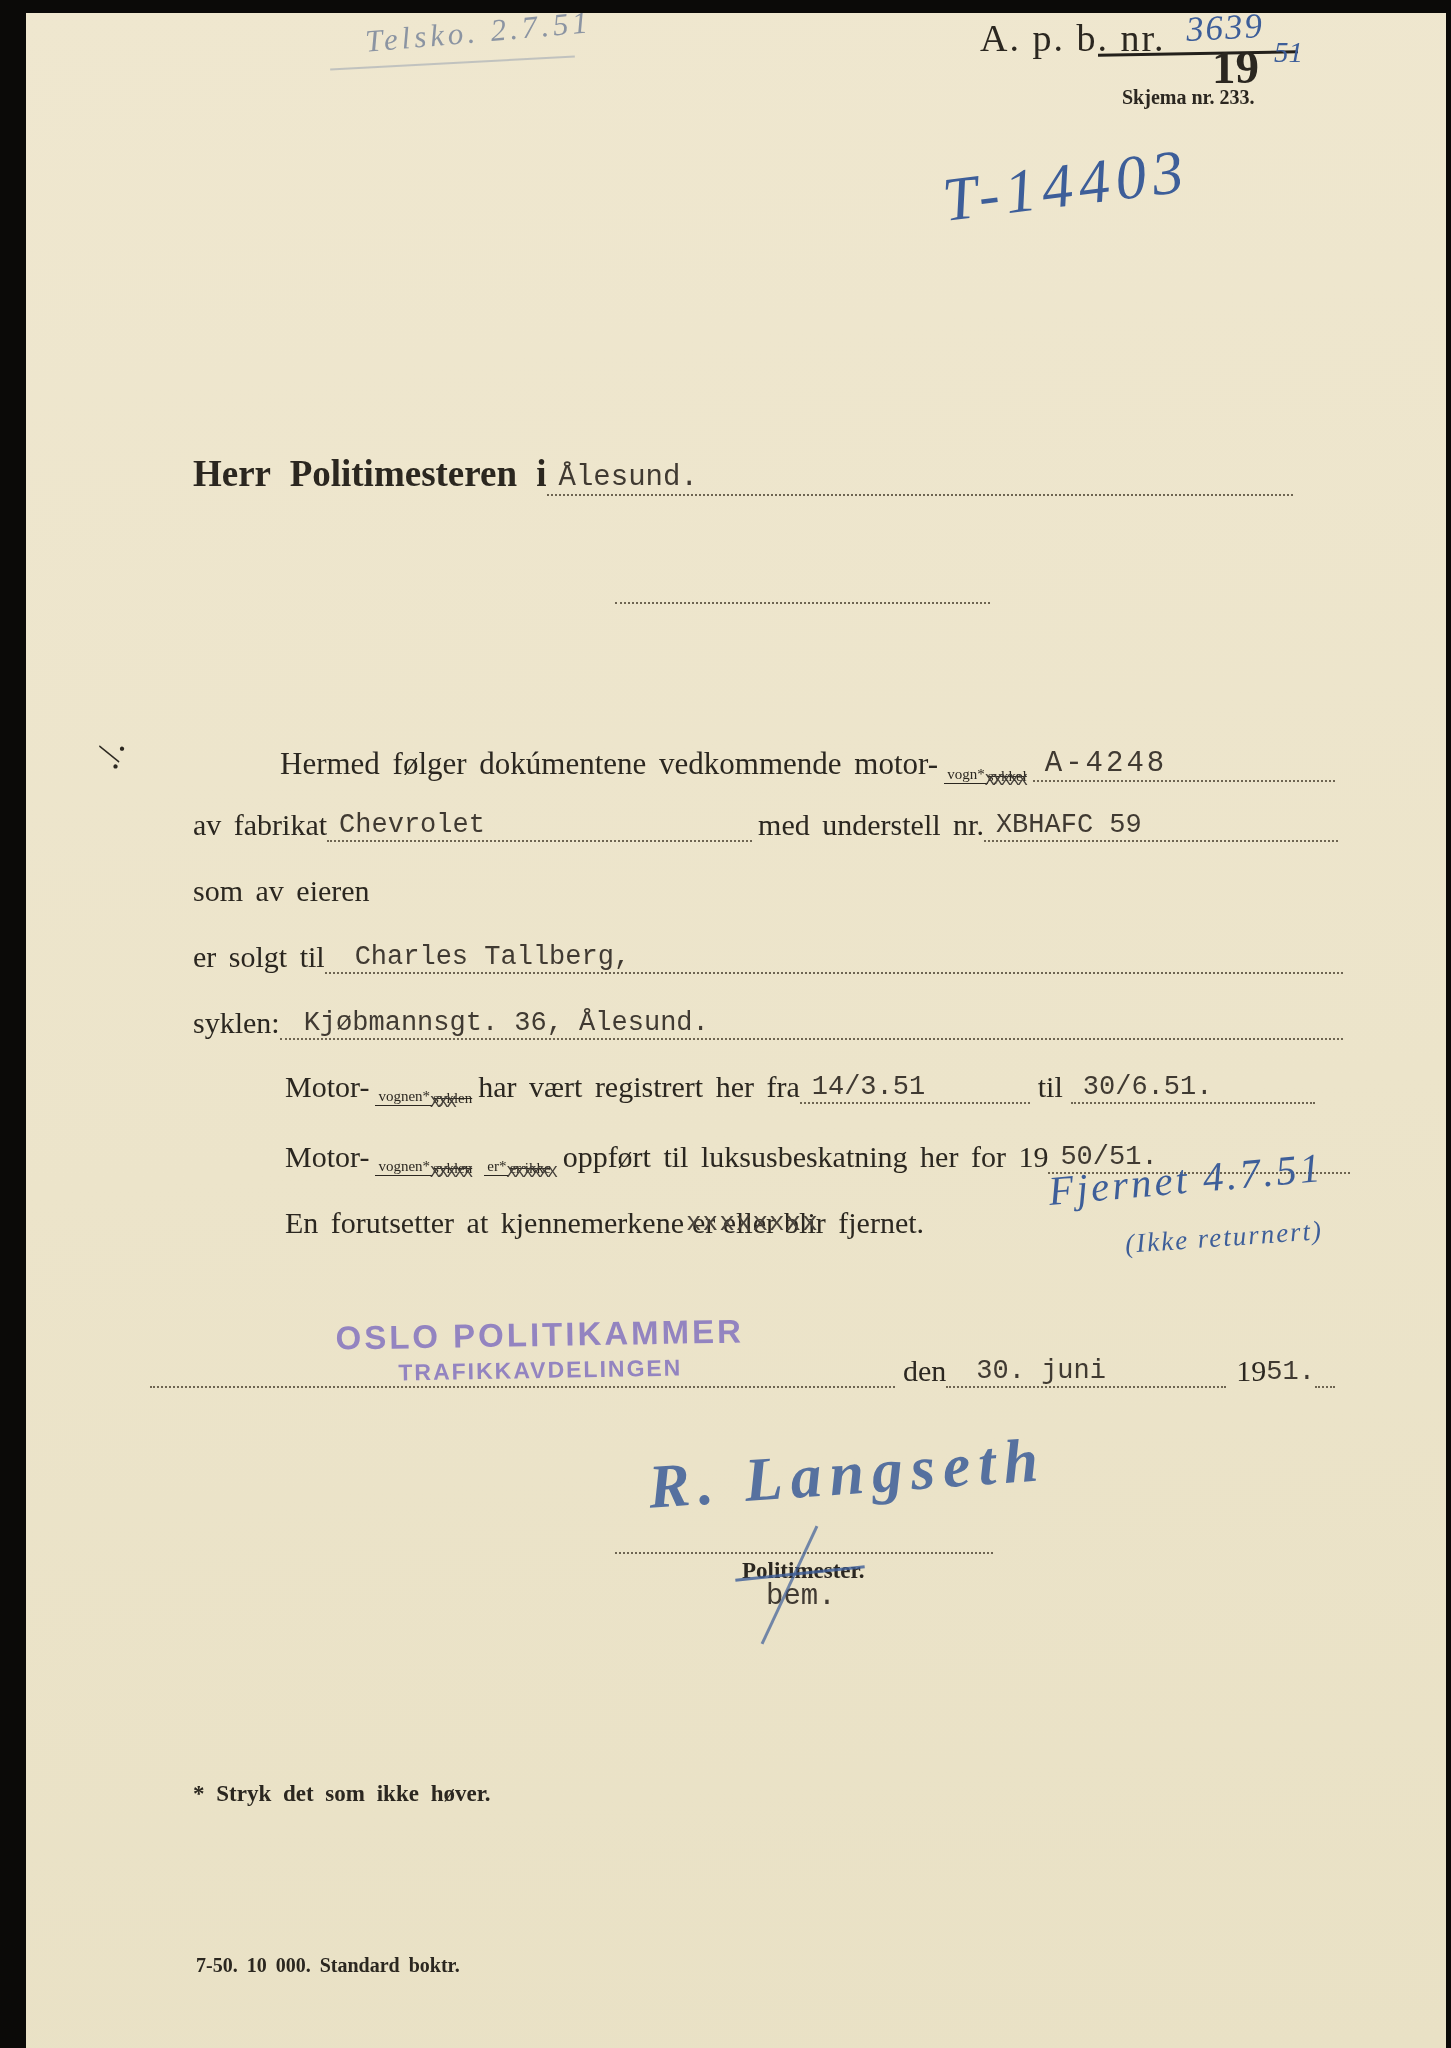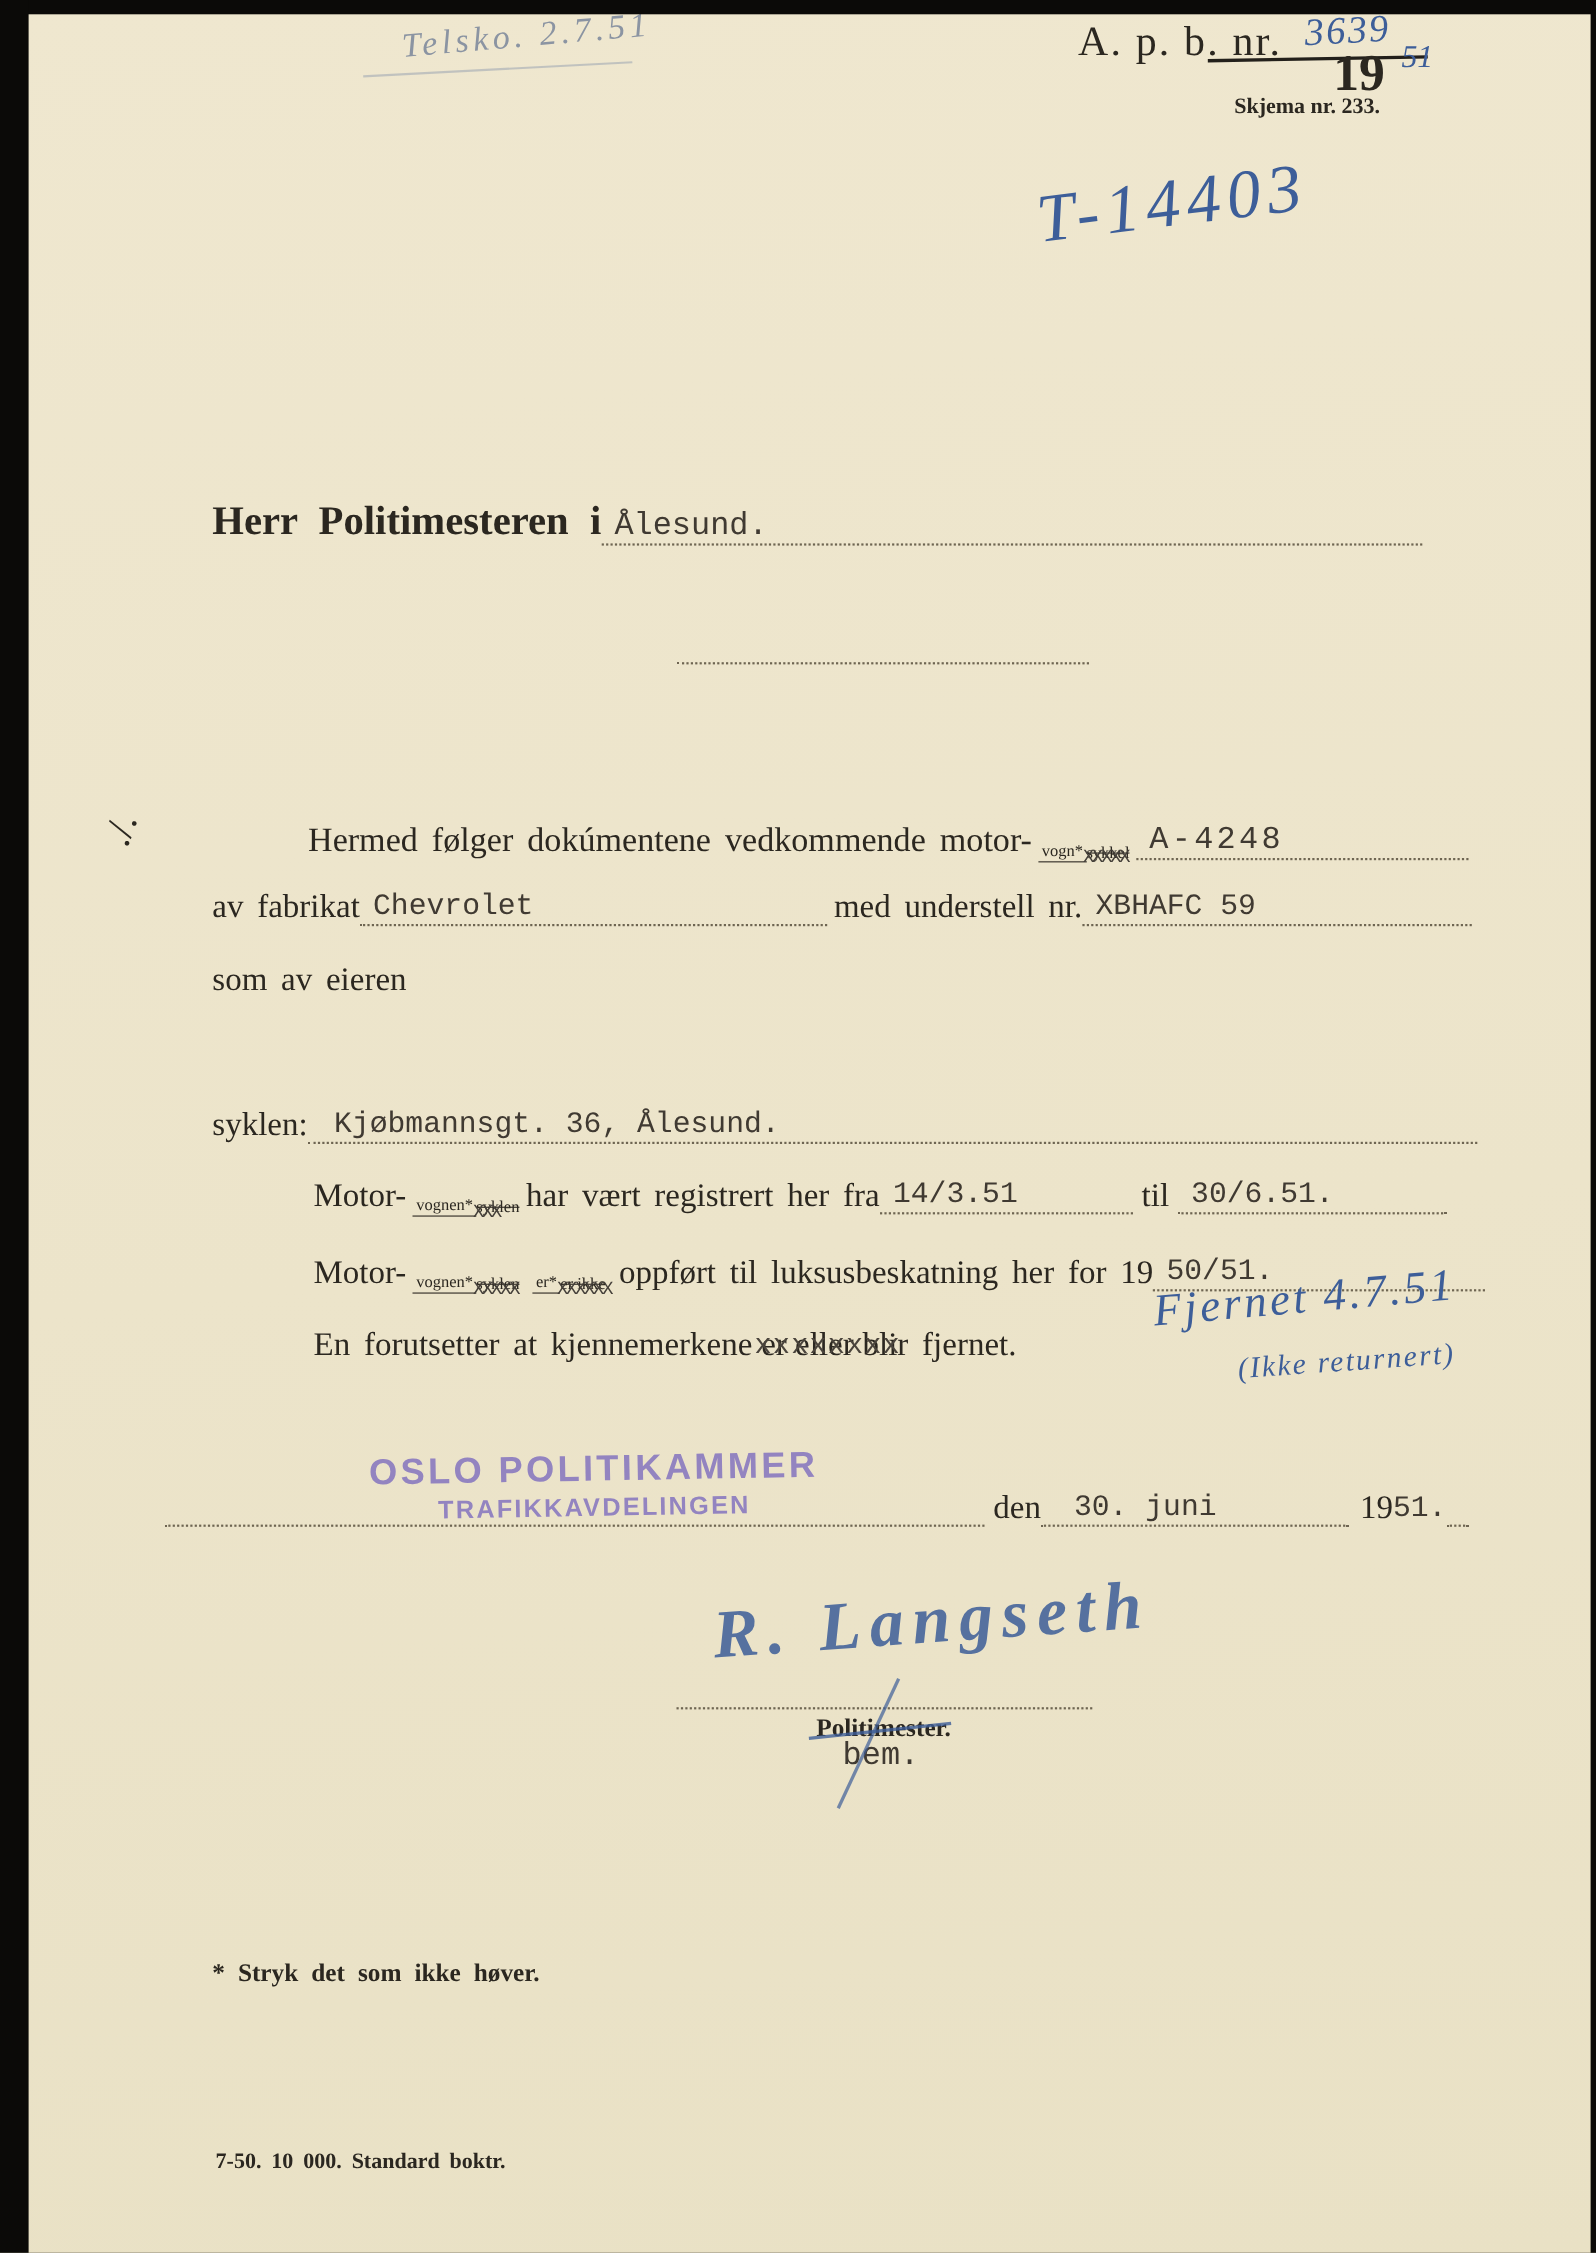--- a/index.html
+++ b/index.html
@@ -91,20 +91,26 @@
     <span class="lbl print" style="padding-left:6px;">med understell nr.</span>
     <span class="fill">
       <span class="typed">XBHAFC 59</span>
     </span>
   </div>
 
   <div class="row" style="left:193px;top:862px;width:1145px;height:46px;">
     <span class="lbl print">som av eieren</span>
   </div>
 
+  <div class="row" style="left:193px;top:928px;width:1150px;height:46px;">
+    <span class="lbl print">er solgt til</span>
+    <span class="fill">
+      <span class="typed" style="padding-left:30px;">Charles Tallberg,</span>
+    </span>
+  </div>
 
   <div class="row" style="left:193px;top:994px;width:1150px;height:46px;">
     <span class="lbl print">syklen:</span>
     <span class="fill">
       <span class="typed" style="padding-left:24px;">Kjøbmannsgt. 36, Ålesund.</span>
     </span>
   </div>
 
   <div class="row" style="left:285px;top:1058px;width:1030px;height:46px;">
     <span class="lbl print">Motor-</span>

